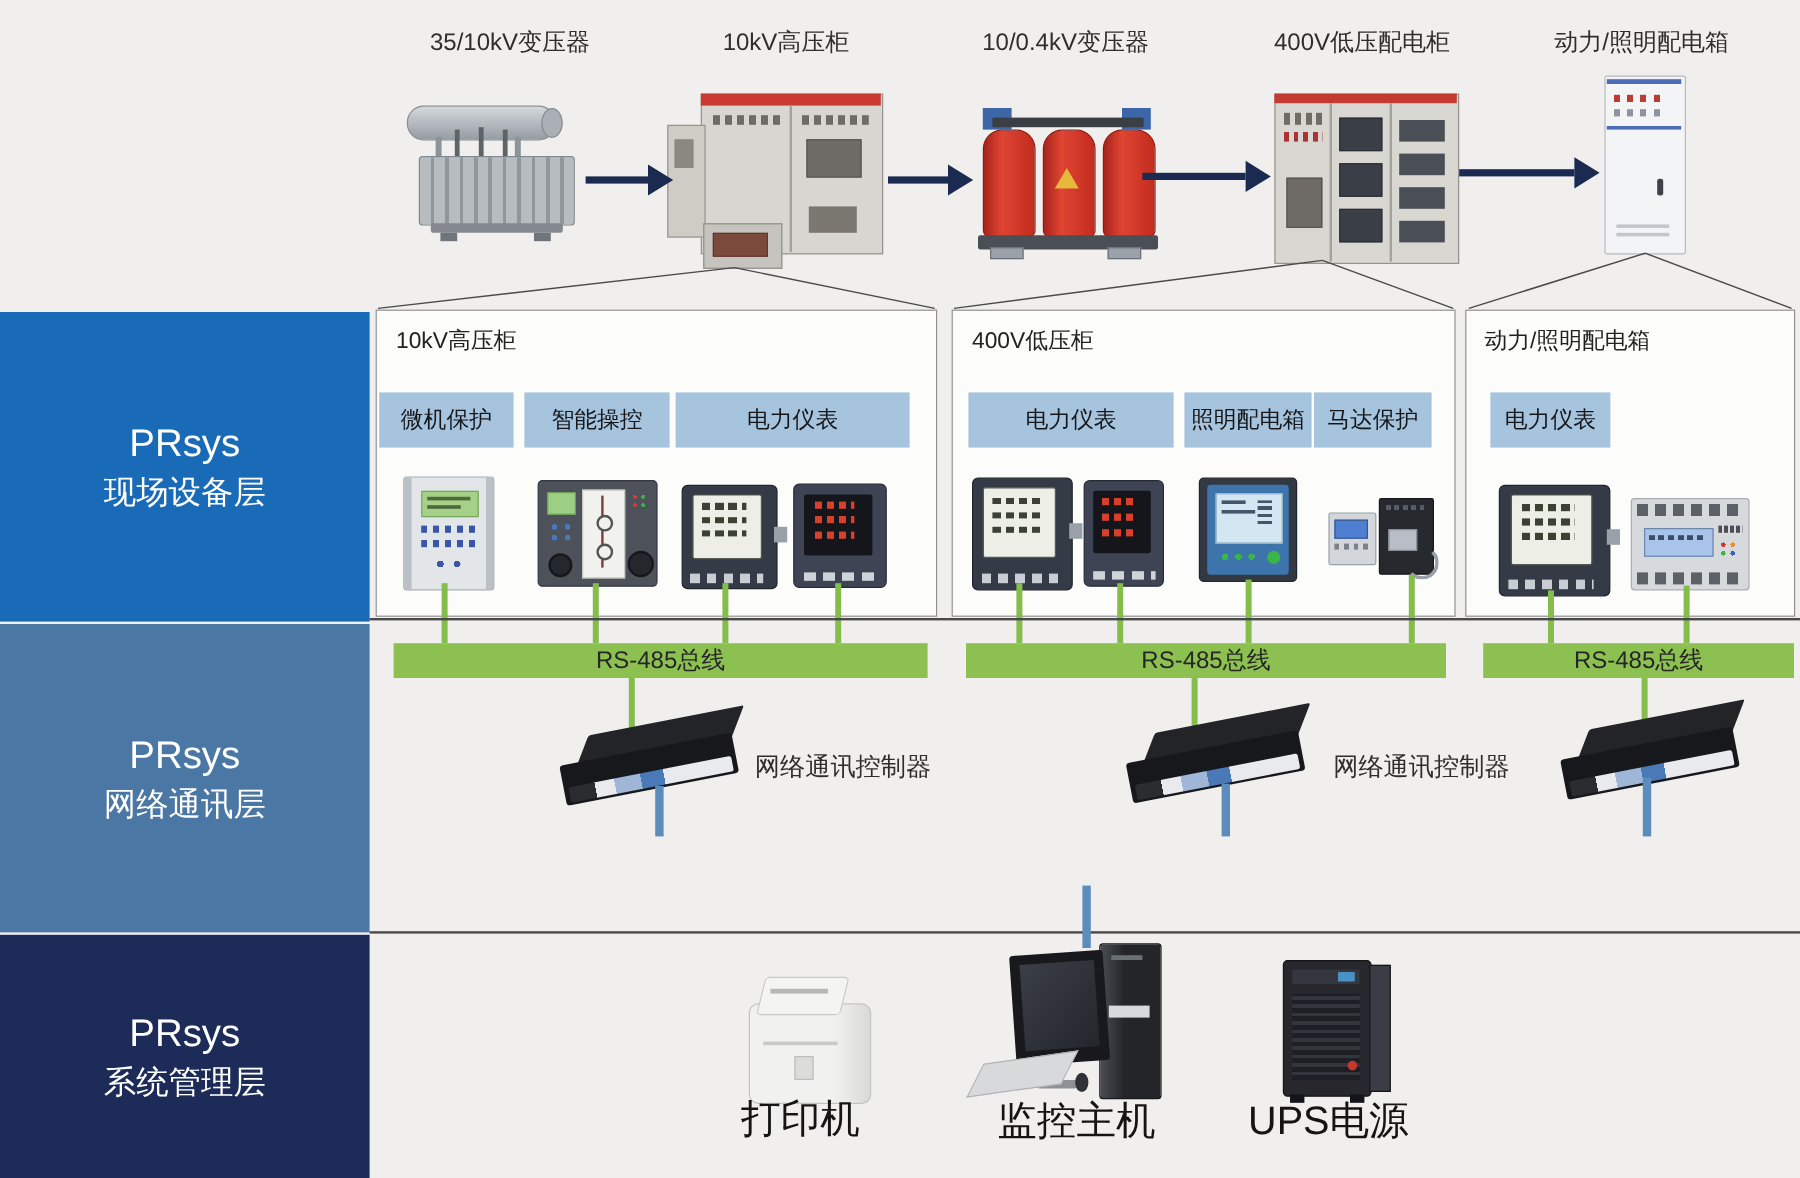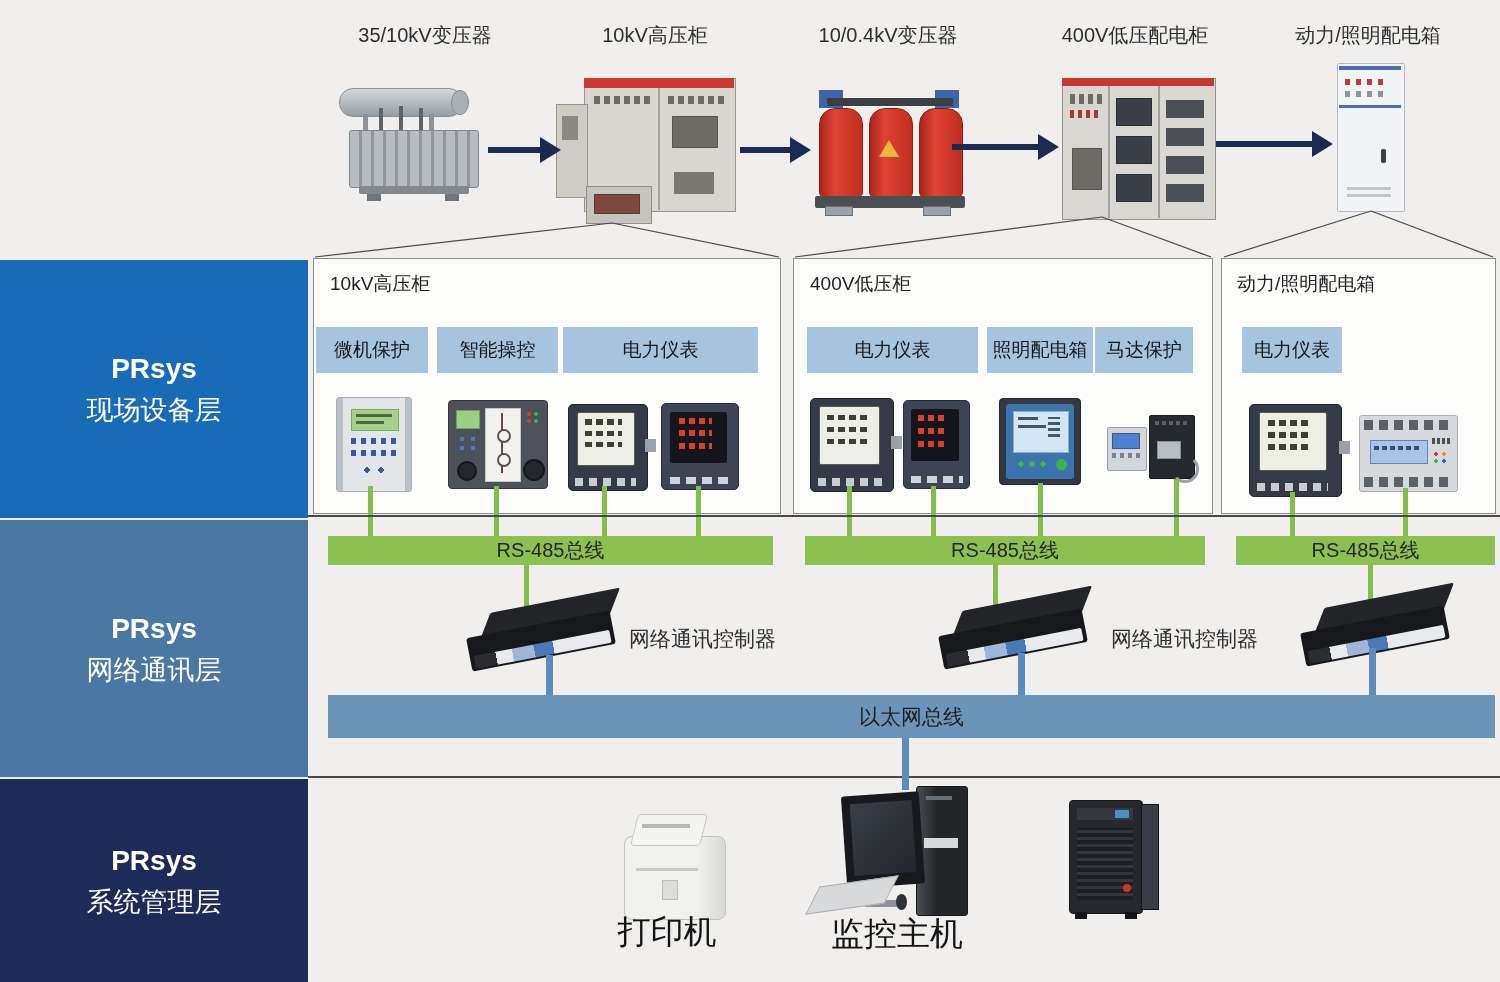--- a/index.html
+++ b/index.html
@@ -2,21 +2,21 @@
 <html><head>
 <meta charset="utf-8">
 <style>
   html,body{margin:0;padding:0;background:#fff;}
   #app{position:relative;width:1500px;height:982px;background:#f0efed;overflow:hidden;
        font-family:"Liberation Sans","DejaVu Sans",sans-serif;}
   .abs{position:absolute;}
   
   .sideblock{position:absolute;left:0;width:308px;display:flex;flex-direction:column;
              align-items:center;justify-content:center;color:#fff;text-align:center;}
-  .sideblock .l1{font-size:28px;line-height:42px;font-weight:bold;}
+  .sideblock .l1{font-size:32px;line-height:42px;}
   .sideblock .l2{font-size:27px;line-height:40px;}
   
   .toplabel{position:absolute;transform:translateX(-50%);font-size:20px;color:#2e2e2e;white-space:nowrap;}
   .biglabel{position:absolute;transform:translateX(-50%);font-size:33px;color:#141414;white-space:nowrap;}
   .ctrl-label{position:absolute;font-size:21px;color:#2e2e2e;white-space:nowrap;}
   
   .gbox{position:absolute;top:258px;height:256px;background:#fcfcfb;border:1px solid #8f8f8f;box-sizing:border-box;}
   .gtitle{position:absolute;font-size:19px;color:#222;white-space:nowrap;}
   .chip{position:absolute;top:327px;height:46px;background:#a7c4de;color:#15171b;font-size:19px;
         display:flex;align-items:center;justify-content:center;white-space:nowrap;}
@@ -305,21 +305,20 @@
       </div>
   </div>
 
   <div class="ctrl-label" style="left:629px;top:625px;">网络通讯控制器</div>
   <div class="ctrl-label" style="left:1111px;top:625px;">网络通讯控制器</div>
 
   <div class="bl" style="left:546px;top:655px;height:42px;"></div>
   <div class="bl" style="left:1018px;top:653px;height:44px;"></div>
   <div class="bl" style="left:1369px;top:648px;height:49px;"></div>
 
-  <div class="bus" style="left:328px;top:695px;width:1167px;height:43px;background:#6b94b9;font-size:21px;color:#1e1e1e;">以太网总线</div>
 
   <div class="sep" style="top:515px;"></div>
   <div class="sep" style="top:776px;"></div>
 
   <div class="bl" style="left:902px;top:738px;height:52px;"></div>
 
   <div class="dev" style="left:622px;top:810px;width:104px;height:110px;">
     <div class="abs" style="left:2px;top:26px;width:100px;height:82px;background:linear-gradient(90deg,#f1f1ef 70%,#d9d9d6);border:1px solid #c3c3c0;border-radius:8px;"></div>
     <div class="abs" style="left:12px;top:4px;width:68px;height:30px;background:#f4f4f2;border:1px solid #c9c9c6;transform:skewX(-14deg);border-radius:4px;"></div>
     <div class="abs" style="left:20px;top:14px;width:48px;height:4px;background:#b8b8b5;"></div>
@@ -345,14 +344,15 @@
     <div class="abs" style="left:14px;top:8px;width:56px;height:12px;background:#34373e;"></div>
     <div class="abs" style="left:52px;top:10px;width:14px;height:8px;background:#4a90c4;border-radius:1px;"></div>
     <div class="vent abs" style="left:14px;top:28px;width:56px;height:72px;"></div>
     <div class="abs" style="left:60px;top:84px;width:8px;height:8px;background:#c8362c;border-radius:50%;"></div>
     <div class="abs" style="left:12px;top:112px;width:12px;height:7px;background:#141518;"></div>
     <div class="abs" style="left:62px;top:112px;width:12px;height:7px;background:#141518;"></div>
   </div>
 
   <div class="biglabel" style="left:667px;top:910px;">打印机</div>
   <div class="biglabel" style="left:897px;top:912px;">监控主机</div>
+  <div class="biglabel" style="left:1107px;top:912px;">UPS电源</div>
 
 </div>
 
 </body></html>

